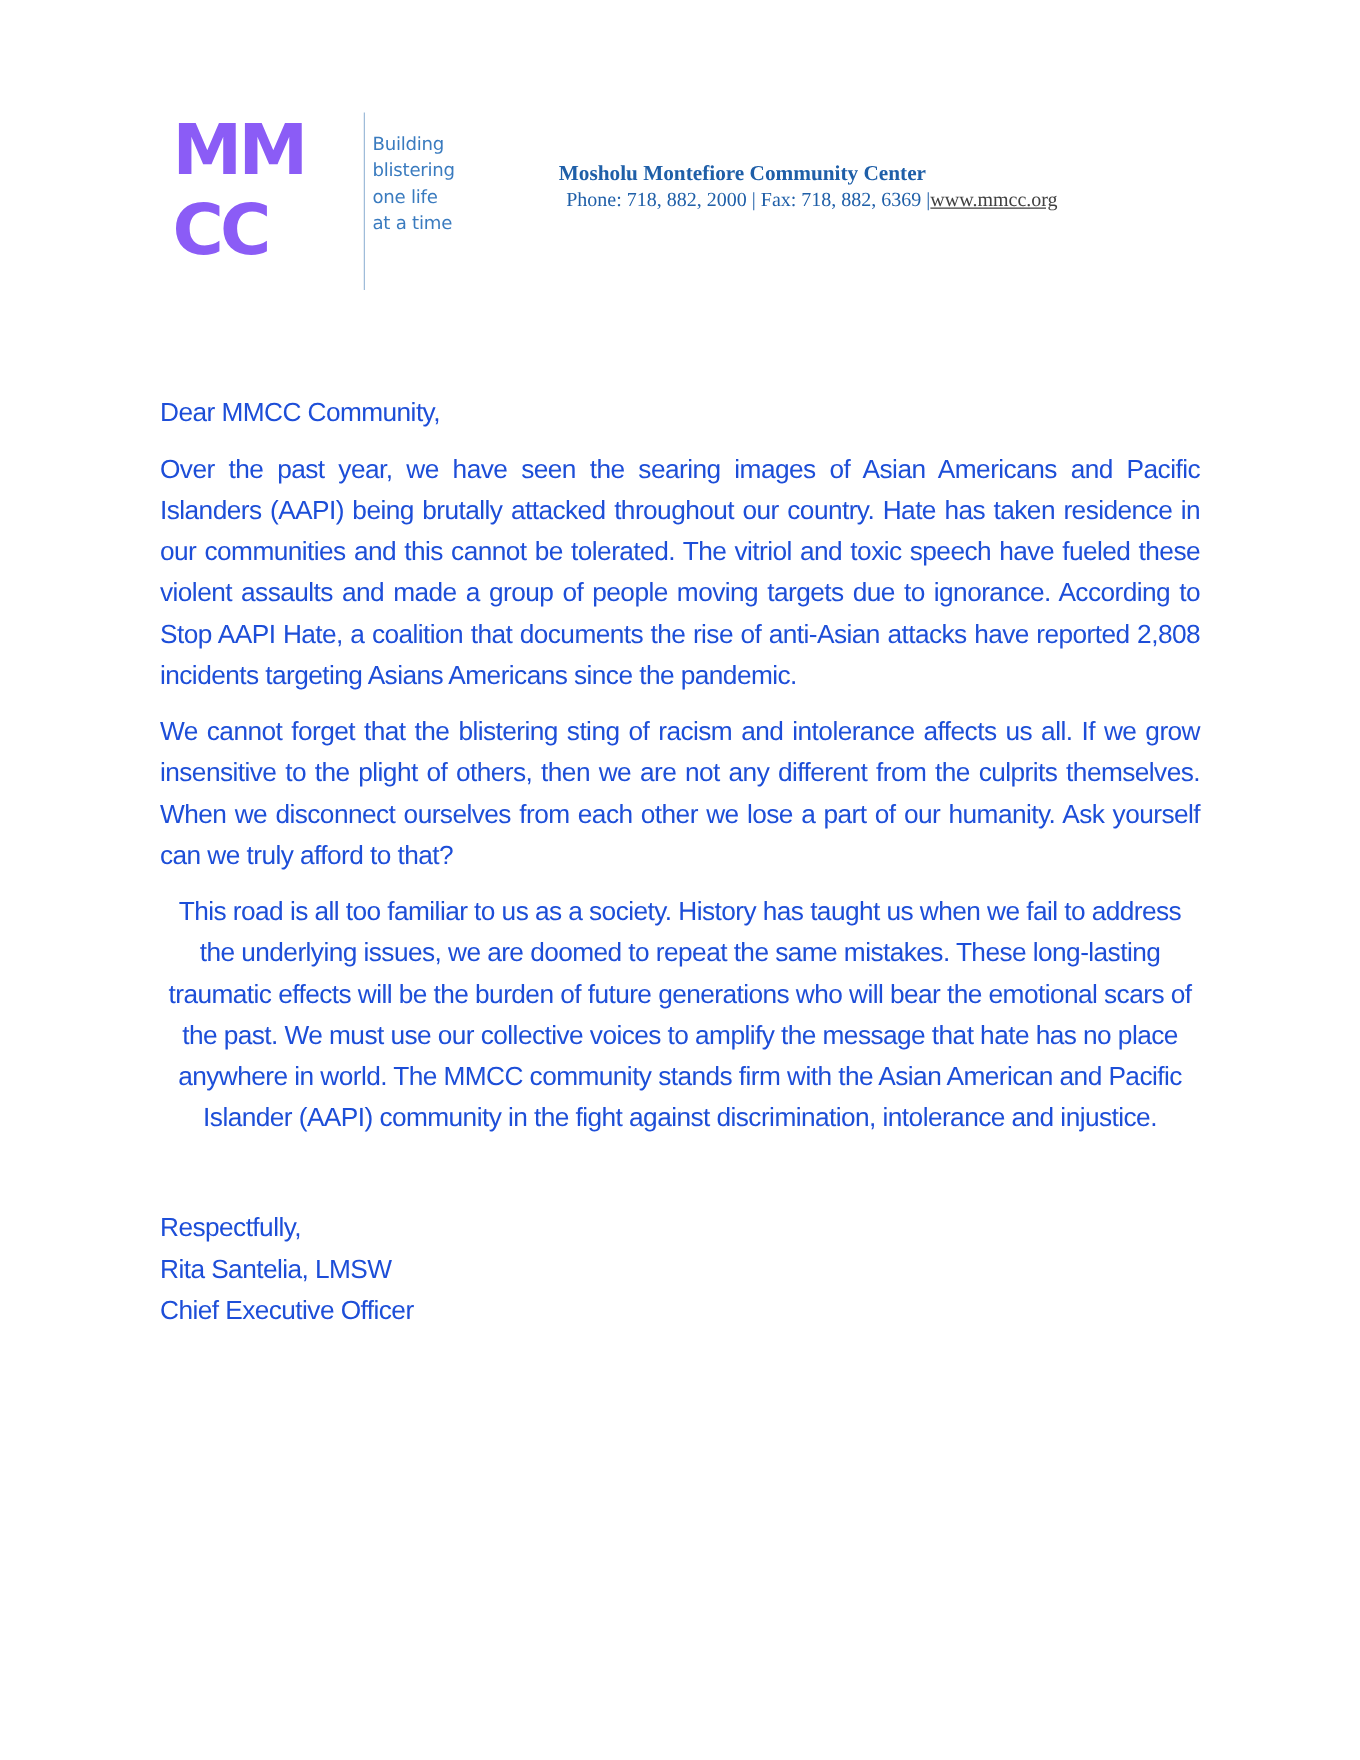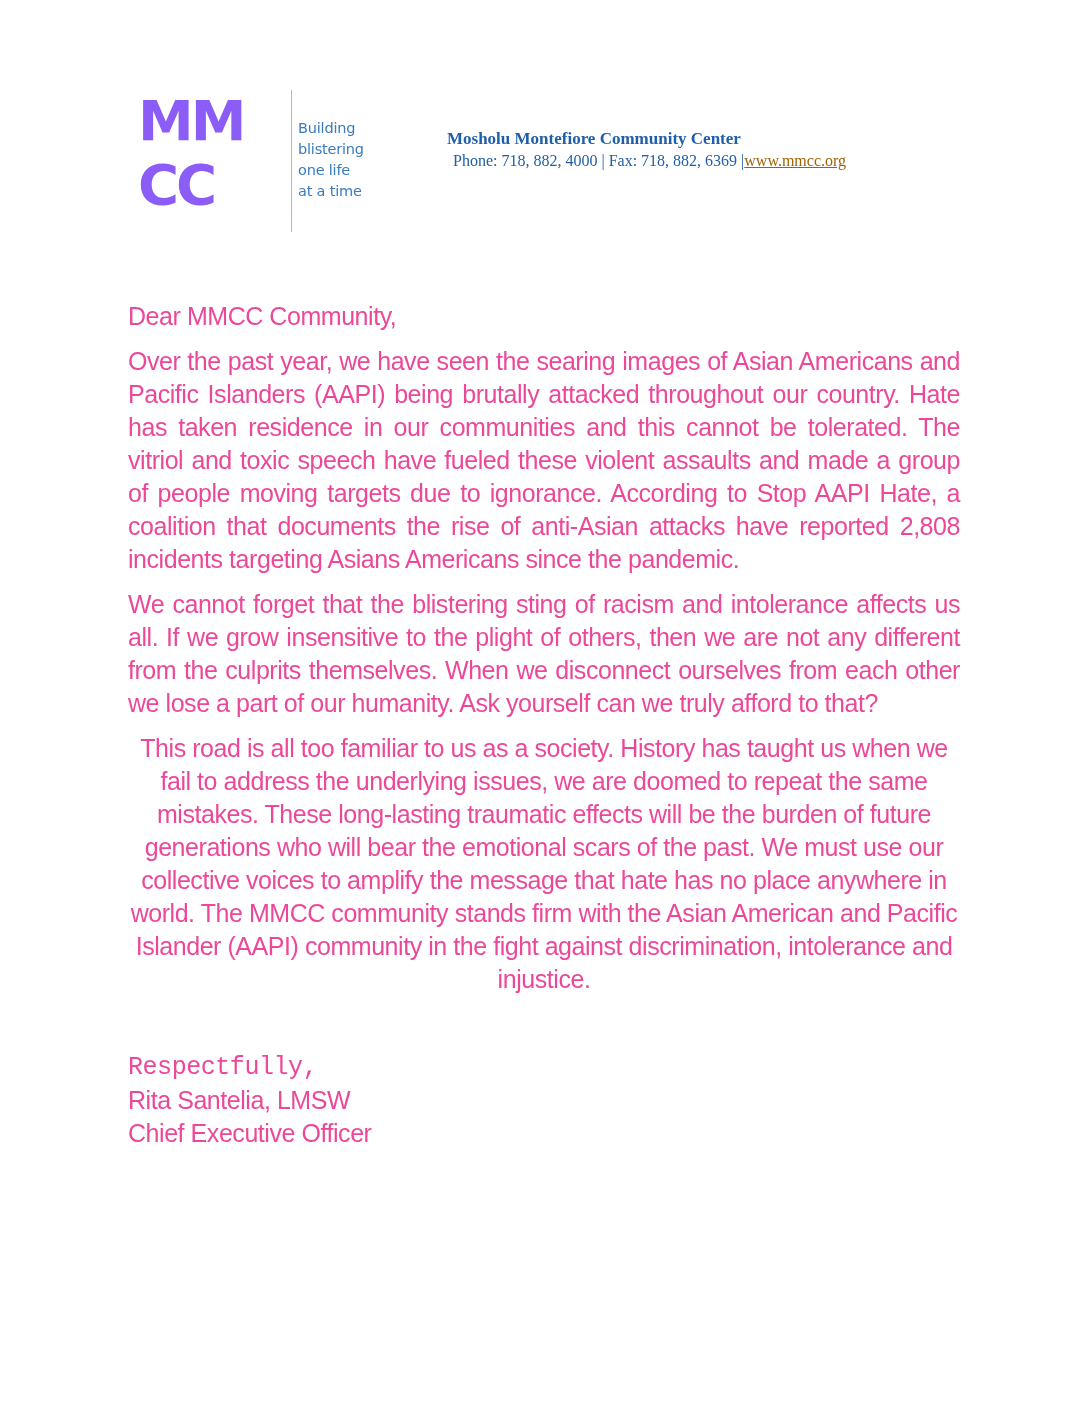--- a/index.html
+++ b/index.html
@@ -49,21 +49,21 @@
       position: absolute;
       left: 153px;
       top: 0;
       width: 1px;
       height: 142px;
       background: #9fbcd9;
     }
     .logo-tagline {
       position: absolute;
       left: 160px;
-      top: 28px;
+      top: 16px;
       font-family: "DejaVu Sans", sans-serif;
       font-size: 14.5px;
       line-height: 21px;
       color: #3a7bbf;
       letter-spacing: -0.2px;
     }
     .logo-tagline div { white-space: nowrap; }
 
     
     .org {
@@ -79,43 +79,43 @@
       line-height: 22px;
       white-space: nowrap;
     }
     .org-contact {
       font-size: 16px;
       line-height: 22px;
       padding-left: 6px;
       white-space: nowrap;
     }
     .org-contact a {
-      color: #a16207;
+      color: #404040;
       text-decoration: underline;
     }
 
     
     .letter {
       position: absolute;
       left: 128px;
-      top: 300px;
+      top: 314px;
       width: 832px;
       font-family: "Liberation Sans", sans-serif;
-      font-size: 25px;
+      font-size: 21px;
       line-height: 33px;
-      color: #ec4899;
+      color: #1d4ed8;
       letter-spacing: -0.45px;
     }
     .salutation { margin: 0 0 12px 0; }
     .para {
       margin: 0 0 12px 0;
       text-align: justify;
     }
     .para.left { text-align: center; }
-    .closing { margin-top: 55px; font-family: Liberation Mono, monospace; }
+    .closing { margin-top: 55px; }
     .sig-name { }
     .sig-title { }
   </style>
 </head>
 <body>
 
 <div class="page">
 
   <div class="logo">
     <div class="logo-mark">
@@ -127,21 +127,21 @@
       <div>Building</div>
       <div>blistering</div>
       <div>one life</div>
       <div>at a time</div>
     </div>
   </div>
 
   <div class="org">
     <div class="org-name">Mosholu Montefiore Community Center</div>
     <div class="org-contact">
-      <span>Phone: 718, 882, 4000 | Fax: 718, 882, 6369 |</span><a>www.mmcc.org</a>
+      <span>Phone: 718, 882, 2000 | Fax: 718, 882, 6369 |</span><a>www.mmcc.org</a>
     </div>
   </div>
 
   <div class="letter">
     <p class="salutation">Dear MMCC Community,</p>
     <p class="para">Over the past year, we have seen the searing images of Asian Americans and Pacific Islanders (AAPI) being brutally attacked throughout our country.  Hate has taken residence in our communities and this cannot be tolerated. The vitriol and toxic speech have fueled these violent assaults and made a group of people moving targets due to ignorance. According to Stop AAPI Hate, a coalition that documents the rise of anti-Asian attacks have reported 2,808 incidents targeting Asians Americans since the pandemic.</p>
     <p class="para">We cannot forget that the blistering sting of racism and intolerance affects us all. If we grow insensitive to the plight of others, then we are not any different from the culprits themselves.  When we disconnect ourselves from each other we lose a part of our humanity.  Ask yourself can we truly afford to that?</p>
     <p class="para left">This road is all too familiar to us as a society. History has taught us when we fail to address the underlying issues, we are doomed to repeat the same mistakes. These long-lasting traumatic effects will be the burden of future generations who will bear the emotional scars of the past. We must use our collective voices to amplify the message that hate has no place anywhere in world.  The MMCC community stands firm with the Asian American and Pacific Islander (AAPI) community in the fight against discrimination, intolerance and injustice.</p>
     <div class="closing">Respectfully,</div>
     <div class="sig-name">Rita Santelia, LMSW</div>

